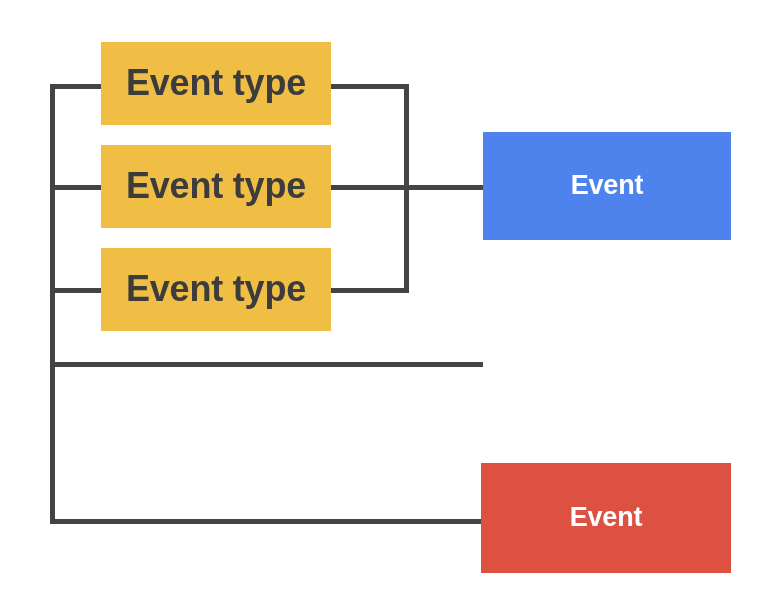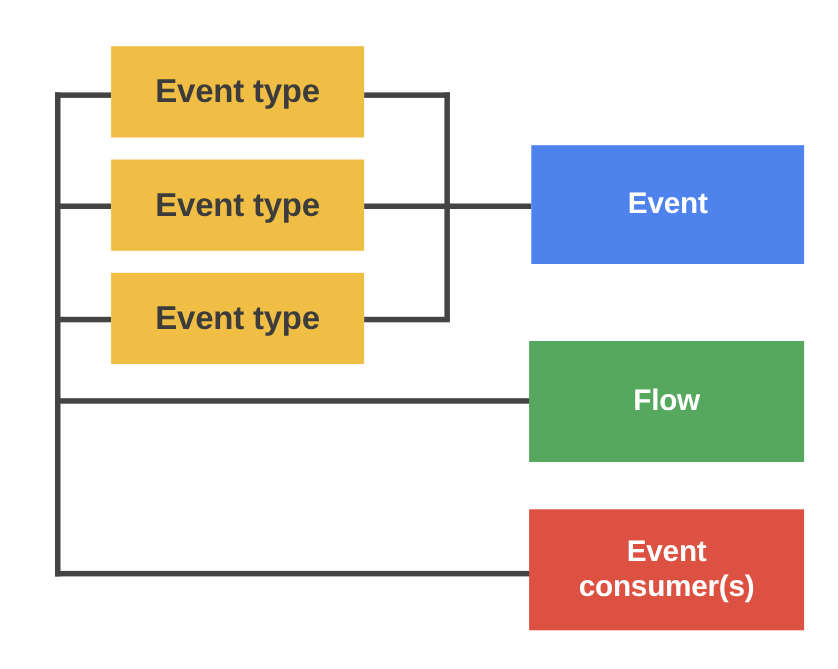--- a/index.html
+++ b/index.html
@@ -27,21 +27,21 @@
     line-height: 1.18;
     box-sizing: border-box;
     letter-spacing: -0.2px;
   }
   .node-event-type {
     left: 101px;
     width: 230px;
     height: 83px;
     background: #F0BE44;
     color: #3C3C3C;
-    font-size: 30px;
+    font-size: 36px;
   }
   .node-et-1 { top: 42px; }
   .node-et-2 { top: 145px; }
   .node-et-3 { top: 248px; }
 
   .node-source {
     left: 483px;
     top: 132px;
     width: 248px;
     height: 108px;
@@ -119,24 +119,20 @@
   <div class="node node-event-type node-et-3">
     <span class="node-label">Event type</span>
   </div>
 
   <div class="node node-source">
     <div>
       <span class="node-label">Event</span>
     </div>
   </div>
 
-  <div class="node node-flow">
-    <span class="node-label">Flow</span>
-  </div>
 
   <div class="node node-consumer">
     <div>
       <span class="node-label">Event</span>
-      <span class="node-label">consumer(s)</span>
     </div>
   </div>
 
 </div>
 
 </body></html>

